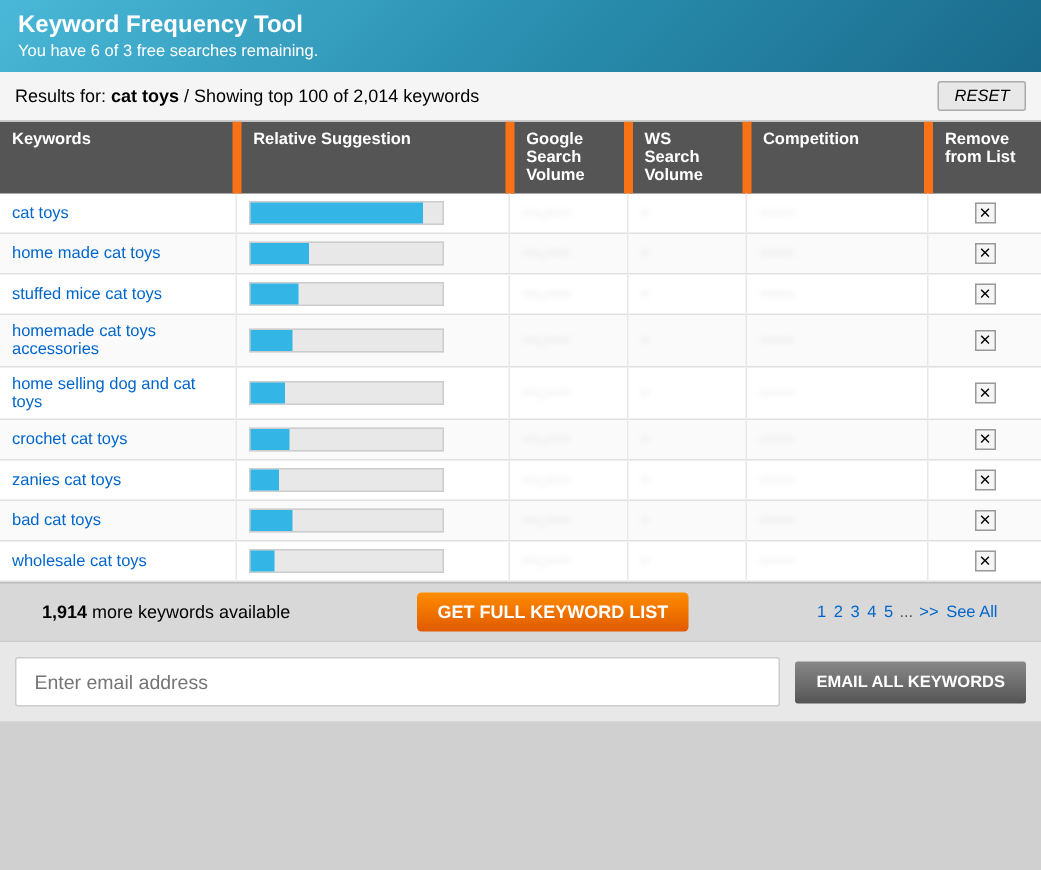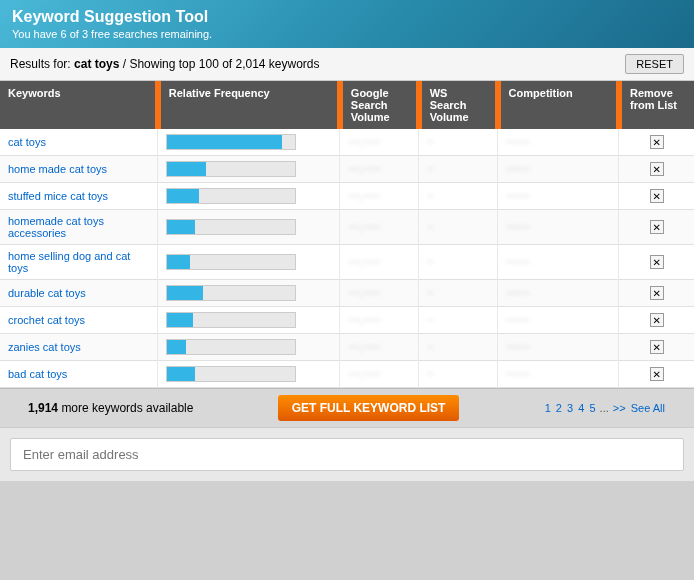--- a/index.html
+++ b/index.html
@@ -22,20 +22,21 @@
       justify-content: space-between;
       gap: 31px;
     }
     .reset-btn {
       background: #e8e8e8;
       border: 1px solid #aaa;
       padding: 3px 10px;
       font-size: 11px;
       cursor: pointer;
       border-radius: 2px;
+      font-style: italic;
     }
 
     .table-container {
       background: white;
       overflow: hidden;
     }
 
     table {
       width: 100%;
       border-collapse: collapse;
@@ -163,40 +164,40 @@
       max-height: 370px;
       overflow-y: auto;
     }
   </style>
 </head>
 <body>
 
 <div>
 
   <div class="header">
-    <div class="header-title">Keyword Suggestion Tool</div>
+    <div class="header-title">Keyword Frequency Tool</div>
     <div class="header-sub">You have 6 of 3 free searches remaining.</div>
   </div>
 
   <div class="results-bar">
     <div>
       <span>Results for:</span>
       <strong>cat toys</strong>
       <span>/ Showing top 100 of 2,014 keywords</span>
     </div>
     <button class="reset-btn">RESET</button>
   </div>
 
   <div class="table-container">
     <div class="table-scroll">
       <table>
         <thead>
           <tr>
             <th>Keywords</th>
-            <th>Relative Frequency</th>
+            <th>Relative Suggestion</th>
             <th>Google Search Volume</th>
             <th>WS Search Volume</th>
             <th>Competition</th>
             <th>Remove from List</th>
           </tr>
         </thead>
         <tbody id="keyword-tbody">
         <tr>
               <td class="keyword-cell"><a href="#" style="color: rgb(0, 102, 204); text-decoration: none;">cat toys</a></td>
               <td class="freq-cell">
@@ -251,32 +252,20 @@
                 <div class="freq-bar-bg">
                   <div class="freq-bar-fill" style="width: 18%;"></div>
                 </div>
               </td>
               <td class="gsv-cell blurred">~~,~~~</td>
               <td class="ws-cell blurred">~</td>
               <td class="comp-cell blurred">~~~~</td>
               <td class="remove-cell"><div class="checkbox-icon">✕</div></td>
             </tr>
             <tr>
-              <td class="keyword-cell"><a href="#" style="color: rgb(0, 102, 204); text-decoration: none;">durable cat toys</a></td>
-              <td class="freq-cell">
-                <div class="freq-bar-bg">
-                  <div class="freq-bar-fill" style="width: 28%;"></div>
-                </div>
-              </td>
-              <td class="gsv-cell blurred">~~,~~~</td>
-              <td class="ws-cell blurred">~</td>
-              <td class="comp-cell blurred">~~~~</td>
-              <td class="remove-cell"><div class="checkbox-icon">✕</div></td>
-            </tr>
-            <tr>
               <td class="keyword-cell"><a href="#" style="color: rgb(0, 102, 204); text-decoration: none;">crochet cat toys</a></td>
               <td class="freq-cell">
                 <div class="freq-bar-bg">
                   <div class="freq-bar-fill" style="width: 20%;"></div>
                 </div>
               </td>
               <td class="gsv-cell blurred">~~,~~~</td>
               <td class="ws-cell blurred">~</td>
               <td class="comp-cell blurred">~~~~</td>
               <td class="remove-cell"><div class="checkbox-icon">✕</div></td>
@@ -291,20 +280,32 @@
               <td class="gsv-cell blurred">~~,~~~</td>
               <td class="ws-cell blurred">~</td>
               <td class="comp-cell blurred">~~~~</td>
               <td class="remove-cell"><div class="checkbox-icon">✕</div></td>
             </tr>
             <tr>
               <td class="keyword-cell"><a href="#" style="color: rgb(0, 102, 204); text-decoration: none;">bad cat toys</a></td>
               <td class="freq-cell">
                 <div class="freq-bar-bg">
                   <div class="freq-bar-fill" style="width: 22%;"></div>
+                </div>
+              </td>
+              <td class="gsv-cell blurred">~~,~~~</td>
+              <td class="ws-cell blurred">~</td>
+              <td class="comp-cell blurred">~~~~</td>
+              <td class="remove-cell"><div class="checkbox-icon">✕</div></td>
+            </tr>
+            <tr>
+              <td class="keyword-cell"><a href="#" style="color: rgb(0, 102, 204); text-decoration: none;">wholesale cat toys</a></td>
+              <td class="freq-cell">
+                <div class="freq-bar-bg">
+                  <div class="freq-bar-fill" style="width: 12%;"></div>
                 </div>
               </td>
               <td class="gsv-cell blurred">~~,~~~</td>
               <td class="ws-cell blurred">~</td>
               <td class="comp-cell blurred">~~~~</td>
               <td class="remove-cell"><div class="checkbox-icon">✕</div></td>
             </tr>
           </tbody>
       </table>
     </div>
@@ -323,15 +324,16 @@
       <a href="#">4</a>
       <a href="#">5</a>
       <span> ... </span>
       <a href="#">&gt;&gt;</a>
       <a href="#">See All</a>
     </div>
   </div>
 
   <div class="email-bar">
     <input class="email-input" type="email" placeholder="Enter email address" style="">
+    <button class="email-btn">EMAIL ALL KEYWORDS</button>
   </div>
 
 </div>
 
 </body></html>

